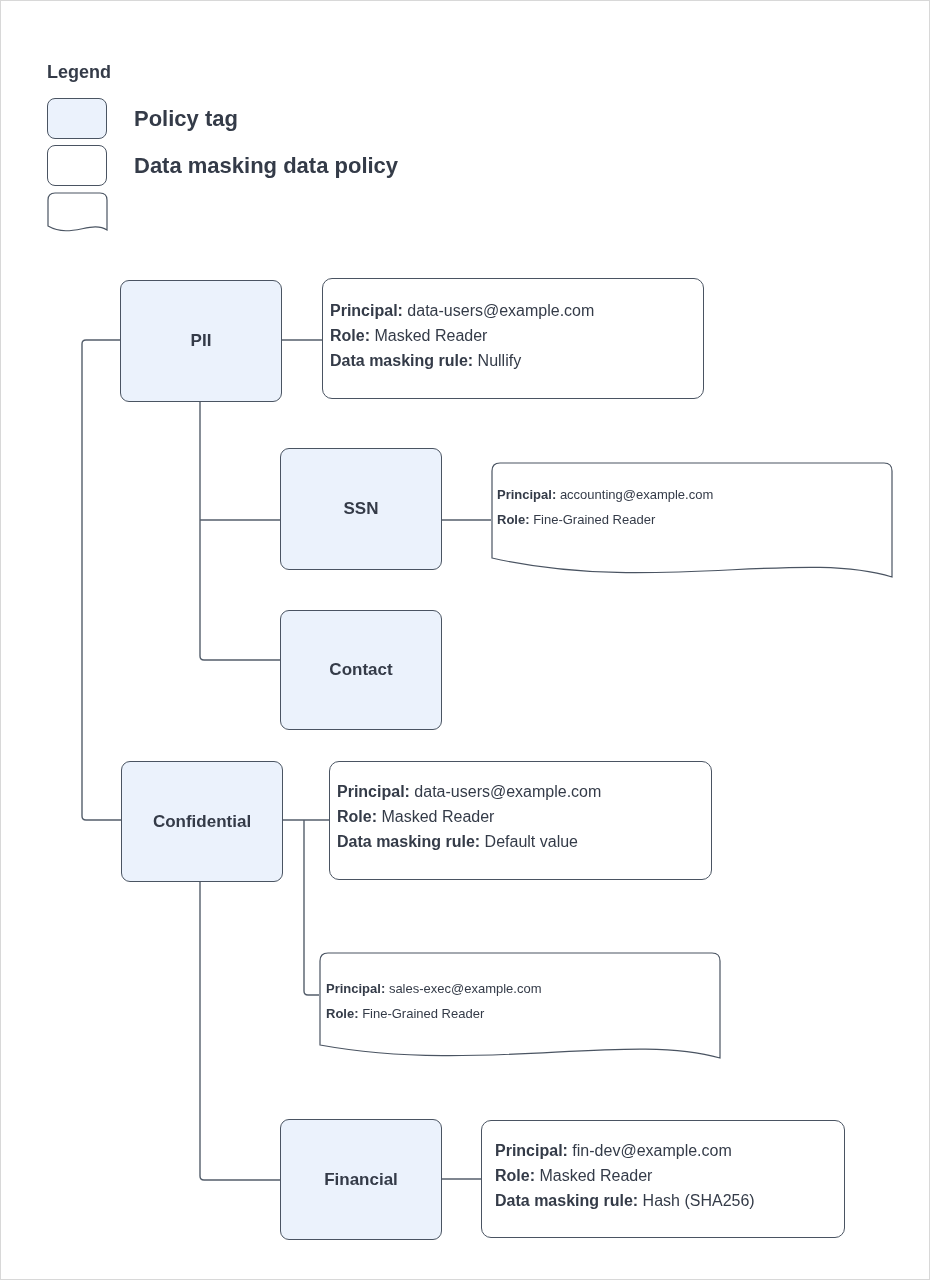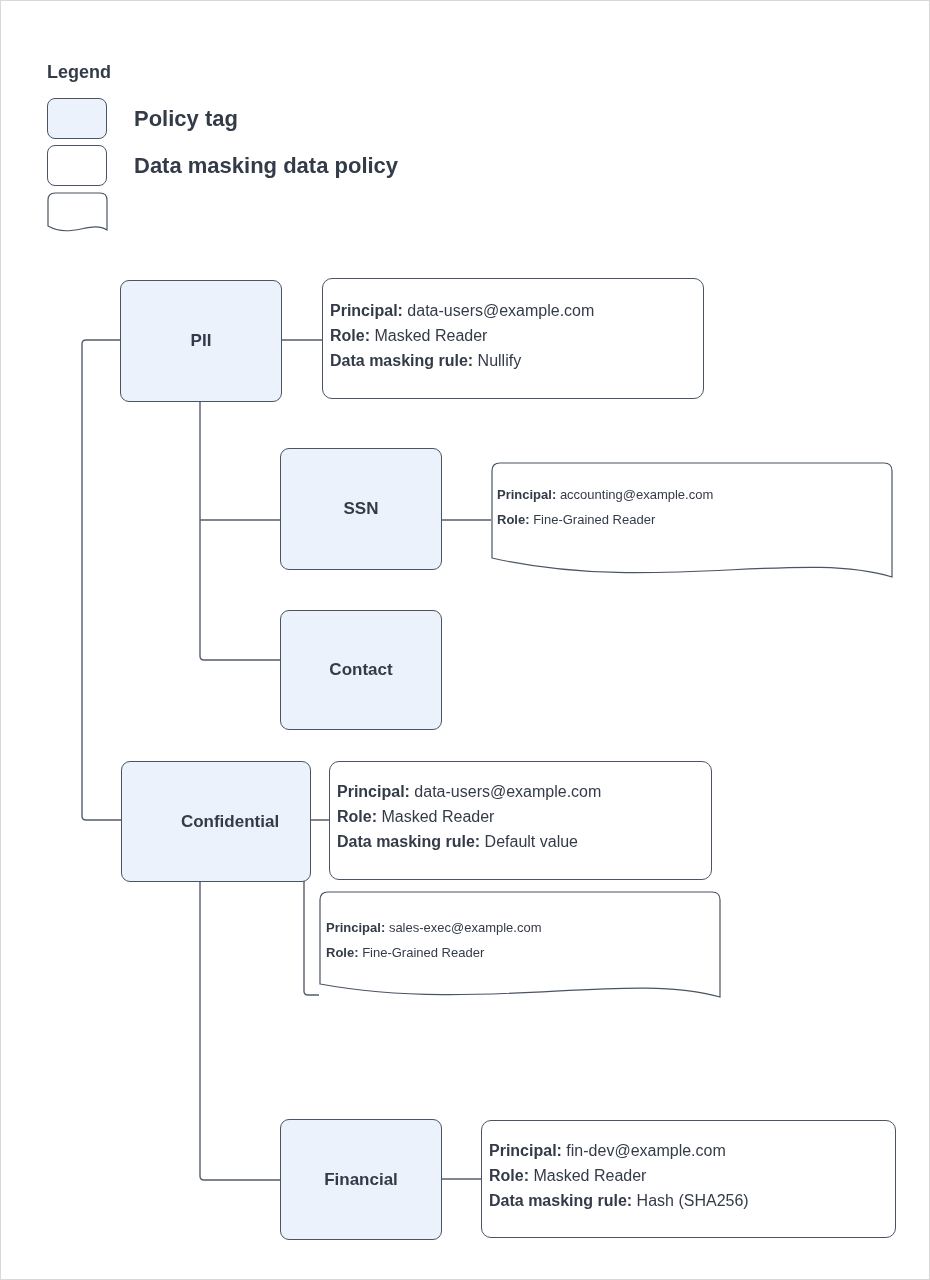--- a/index.html
+++ b/index.html
@@ -26,43 +26,43 @@
     position:absolute;z-index:2;
     background:var(--fill);
     border:1px solid var(--stroke);
     border-radius:9px;
     display:flex;align-items:center;justify-content:center;
     font-weight:bold;font-size:17px;color:var(--text);
   }
   #node-pii{left:120px;top:280px;width:160px;height:120px;}
   #node-ssn{left:280px;top:448px;width:160px;height:120px;}
   #node-contact{left:280px;top:610px;width:160px;height:118px;}
-  #node-confidential{left:121px;top:761px;width:160px;height:119px;padding-left:28px;}
+  #node-confidential{left:121px;top:761px;width:160px;height:119px;}
   #node-financial{left:280px;top:1119px;width:160px;height:119px;}
   
   .ann{
     position:absolute;z-index:2;
     background:var(--box-bg);
     border:1px solid var(--stroke);
     border-radius:10px;
     font-size:16px;line-height:25px;
     box-sizing:border-box;
   }
   .ann .ann-line b{font-weight:bold;}
   #ann-pii{left:322px;top:278px;width:382px;height:121px;padding:19px 8px 0 7px;}
   #ann-confidential{left:329px;top:761px;width:383px;height:119px;padding:17px 8px 0 7px;}
-  #ann-financial{left:481px;top:1120px;width:415px;height:118px;padding:17px 8px 0 7px;}
+  #ann-financial{left:481px;top:1120px;width:364px;height:118px;padding:17px 8px 0 13px;}
   
   .doc{position:absolute;z-index:2;font-size:13px;line-height:25px;}
   .doc svg{position:absolute;left:0;top:0;display:block;}
   .doc .doc-shape path{fill:#ffffff;stroke:var(--stroke);stroke-width:1.2px;}
   .doc .doc-text{position:absolute;z-index:1;}
   #doc-ssn{left:491px;top:462px;width:402px;height:132px;}
   #doc-ssn .doc-text{left:6px;top:20px;}
-  #doc-confidential{left:319px;top:891px;width:402px;height:122px;}
+  #doc-confidential{left:319px;top:952px;width:402px;height:122px;}
   #doc-confidential .doc-text{left:7px;top:24px;}
   
   #legend{position:absolute;left:47px;top:62px;z-index:2;}
   #legend .legend-title{font-weight:bold;font-size:18px;margin-bottom:34px;}
   .legend-row{position:absolute;left:0;display:flex;align-items:center;}
   .legend-swatch{
     width:58px;height:39px;border:1px solid var(--stroke);border-radius:8px;
     flex:0 0 auto;
   }
   .legend-swatch.blue{background:var(--fill);}

